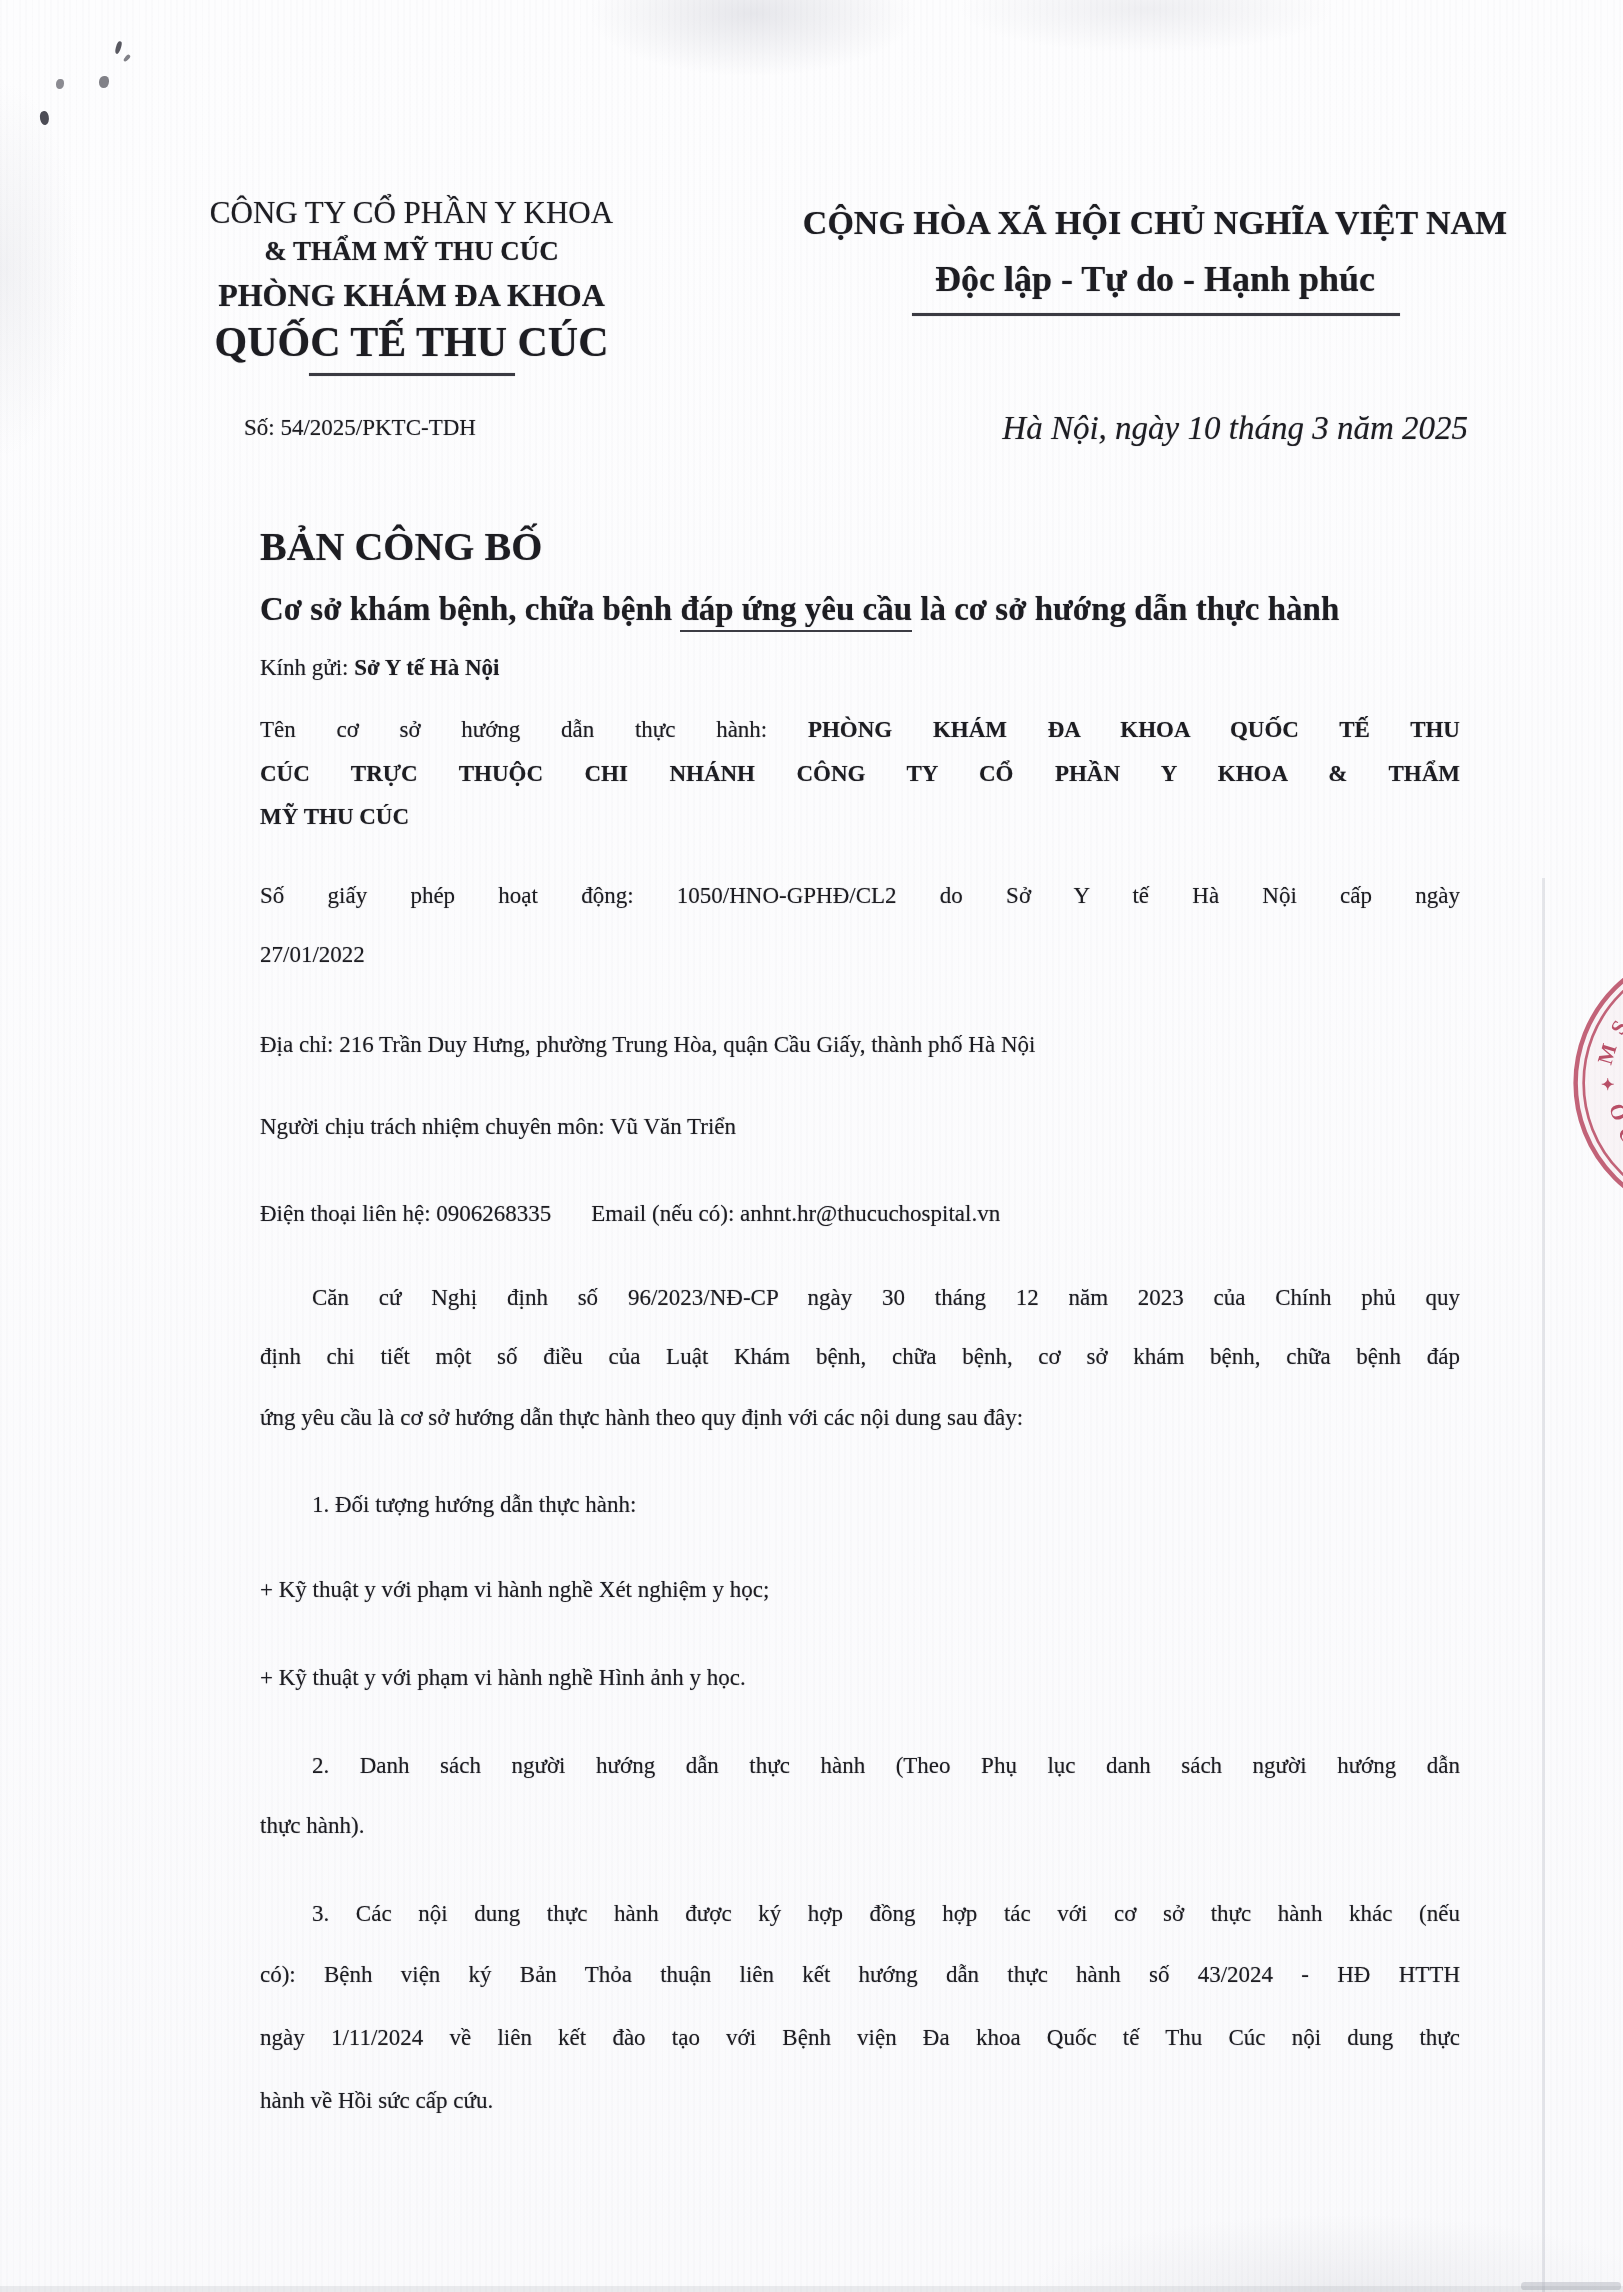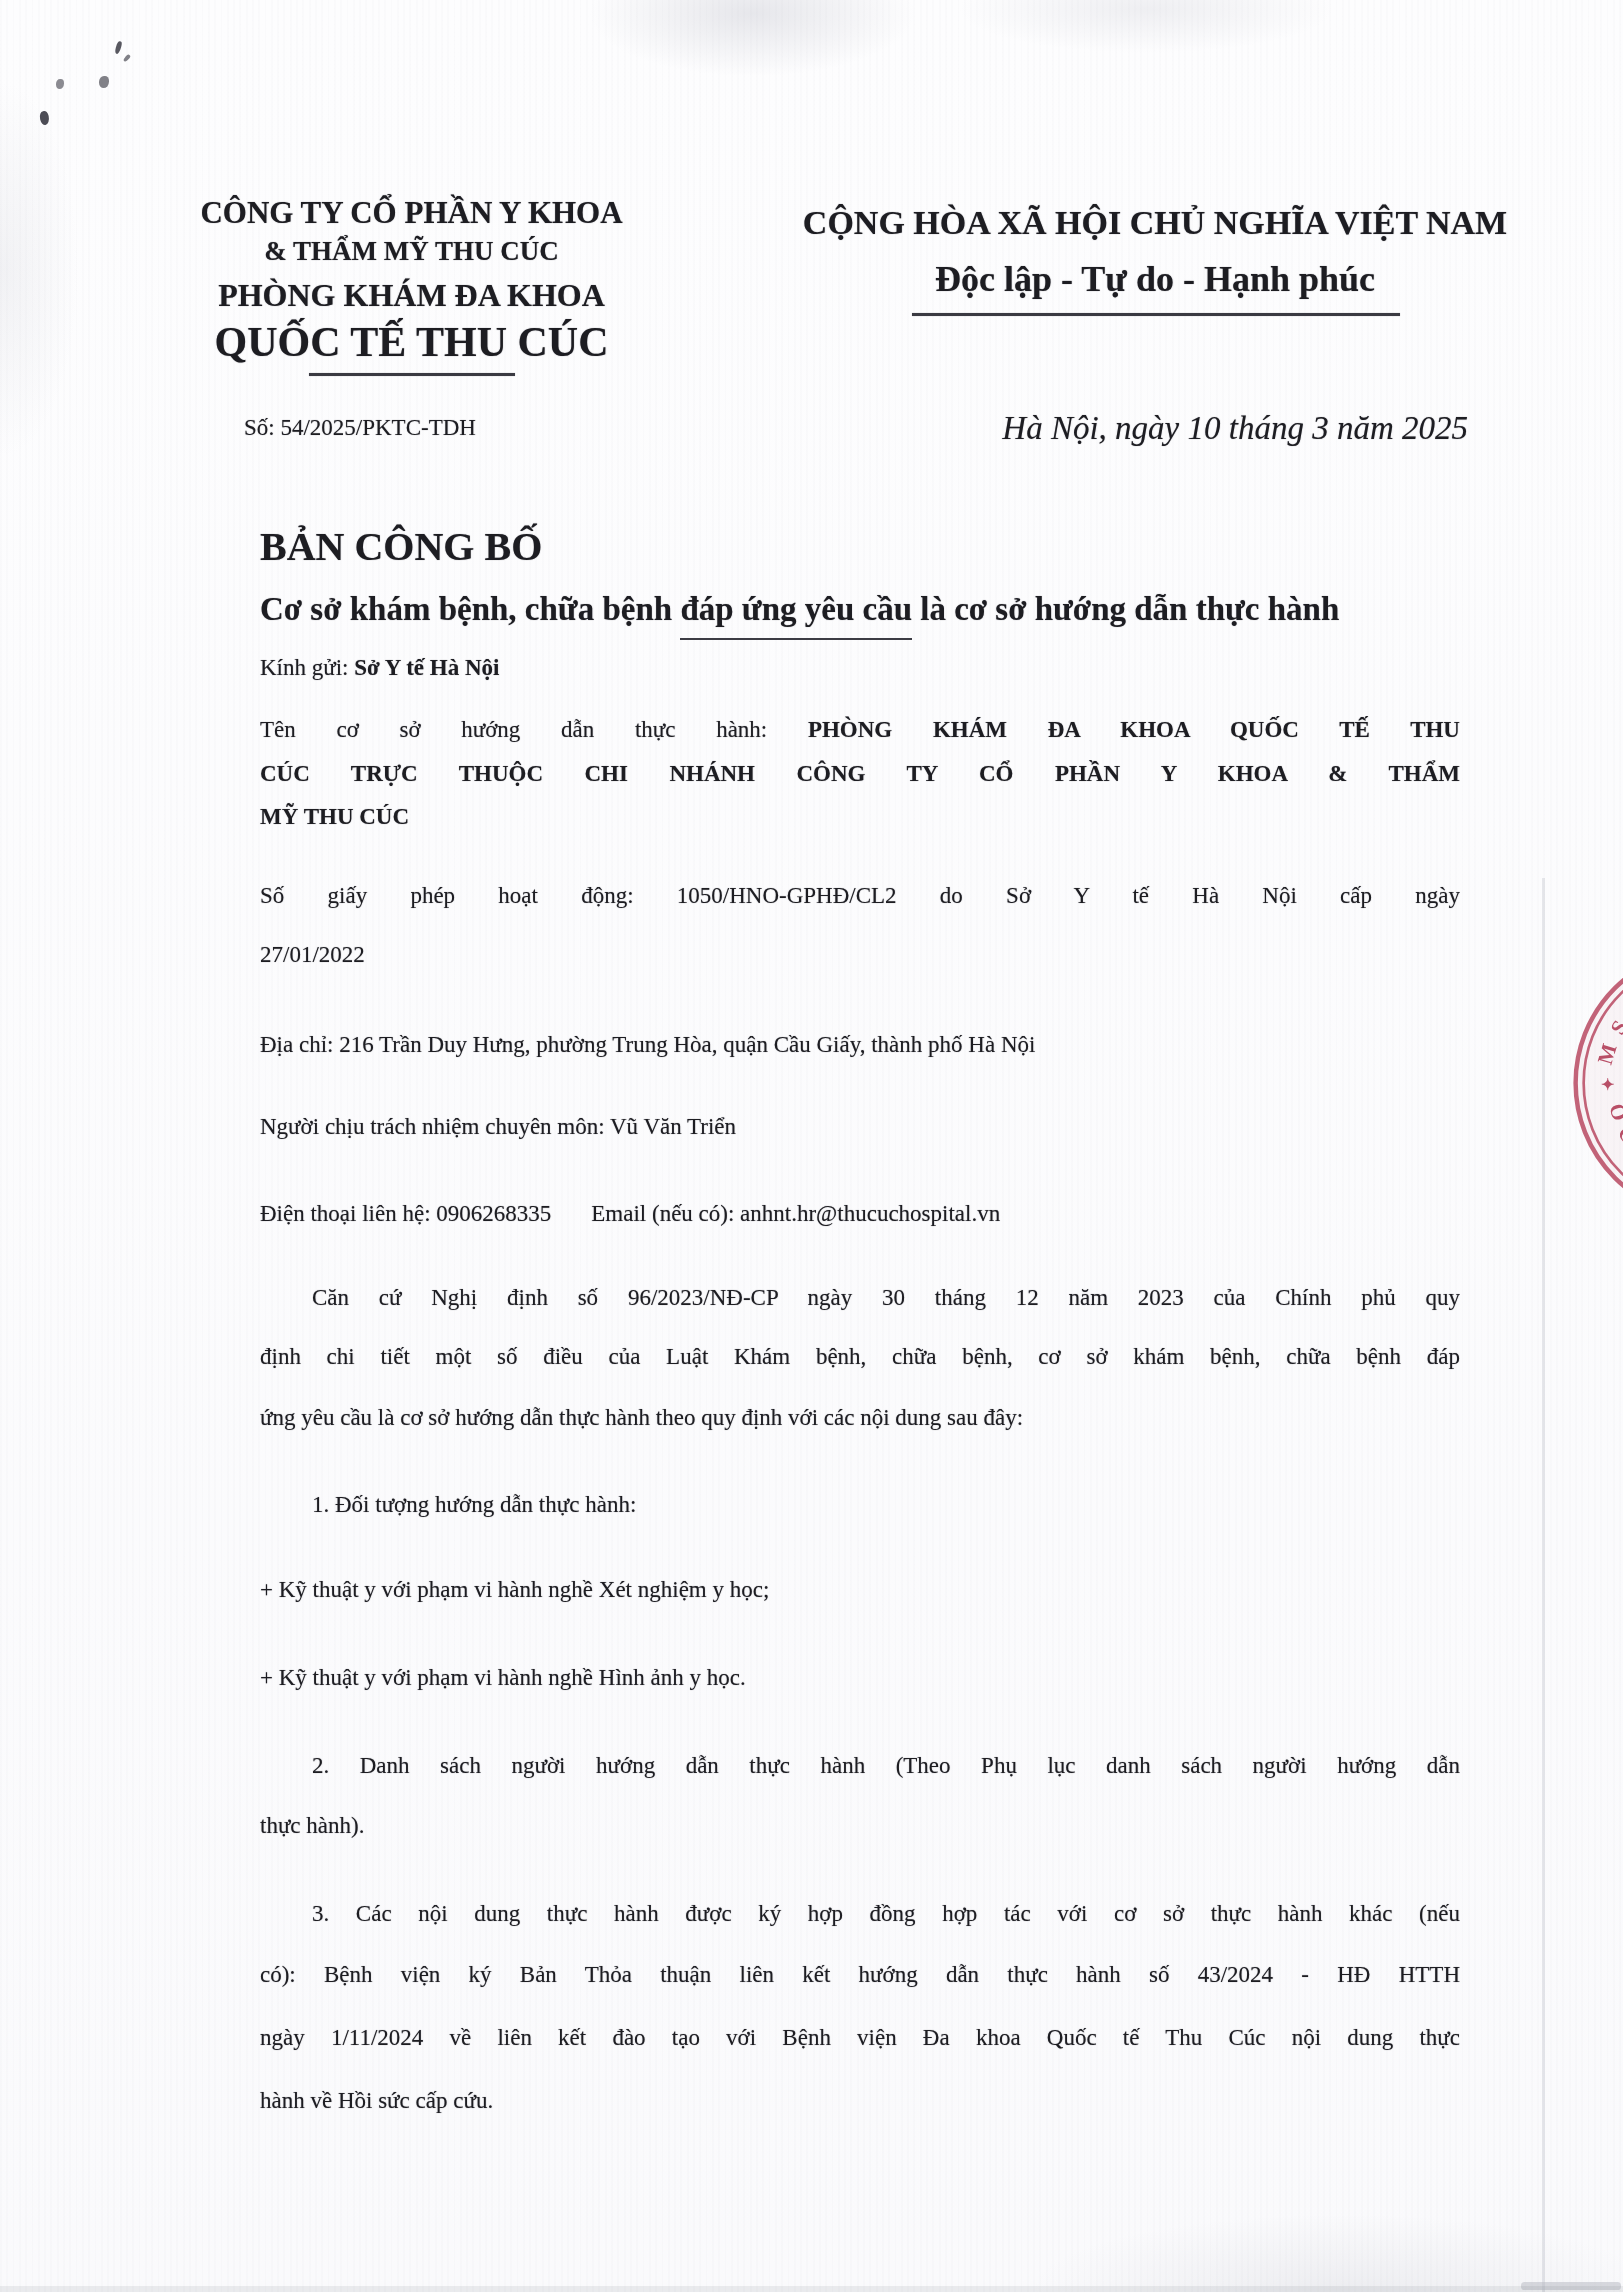--- a/index.html
+++ b/index.html
@@ -24,40 +24,40 @@
     font-size:23px;line-height:1.25;
     white-space:nowrap;
     text-shadow:0 0 1.1px rgba(25,25,35,.45);
   }
   .just{white-space:normal;text-align:justify;text-align-last:justify;overflow:hidden;height:47px;}
   .indent{text-indent:52px;}
   .center{text-align:left;}
   .b{font-weight:700;}
   .hdr{position:absolute;text-align:center;text-shadow:0 0 1.1px rgba(25,25,35,.5);}
   .rule{position:absolute;height:2.7px;background:#3a3a42;box-shadow:0 0 0.9px rgba(0,0,0,.5);}
-  .u-span{border-bottom:2.7px solid #3c3c44;padding-bottom:11px;}
+  .u-span{border-bottom:2.7px solid #3c3c44;padding-bottom:3px;}
   .speck{position:absolute;background:#2e2e38;border-radius:50% 40% 55% 45%;}
   .foldline{position:absolute;left:1542px;top:878px;width:2.7px;height:1415px;background:rgba(120,125,145,.16);}
   .bsmudge{position:absolute;left:1521px;top:2282px;width:100px;height:8px;background:#b9bcc4;opacity:.55;border-radius:3.6px;}
   .bline{position:absolute;left:0;top:2286px;width:100%;height:6.3px;background:rgba(90,95,110,.10);}
   .stamp{position:absolute;left:1471px;top:931px;width:152px;height:304px;}
   .gap{display:inline-block;width:40px;}
 </style>
 </head>
 <body>
 
 <div class="paper"></div>
 
 <div class="speck" style="left:116px;top:41px;width:4.5px;height:12.5px;transform:rotate(15deg);opacity:.8;"></div>
 <div class="speck" style="left:125px;top:54px;width:3.6px;height:8px;transform:rotate(40deg);opacity:.6;"></div>
 <div class="speck" style="left:56px;top:79px;width:8px;height:9.9px;opacity:.55;"></div>
 <div class="speck" style="left:99px;top:76px;width:9.9px;height:11.6px;opacity:.6;"></div>
 <div class="speck" style="left:40px;top:111px;width:9px;height:14.3px;transform:rotate(-12deg);opacity:.85;"></div>
 
-<div class="hdr" style="left:134px;top:195px;width:555px;font-size:31px;font-weight:700;">CÔNG TY CỔ PHẦN Y KHOA</div>
+<div class="hdr" style="left:134px;top:195px;width:555px;font-size:31px;font-weight:400;">CÔNG TY CỔ PHẦN Y KHOA</div>
 <div class="hdr" style="left:134px;top:236px;width:555px;font-size:27px;font-weight:700;">&amp; THẨM MỸ THU CÚC</div>
 <div class="hdr b" style="left:134px;top:277px;width:555px;font-size:32px;">PHÒNG KHÁM ĐA KHOA</div>
 <div class="hdr b" style="left:134px;top:318px;width:555px;font-size:42px;">QUỐC TẾ THU CÚC</div>
 <div class="rule" style="left:309px;top:373px;width:206px;"></div>
 
 <div class="hdr b" style="left:779px;top:204px;width:752px;font-size:34px;">CỘNG HÒA XÃ HỘI CHỦ NGHĨA VIỆT NAM</div>
 <div class="hdr b" style="left:779px;top:258px;width:752px;font-size:36px;">Độc lập - Tự do - Hạnh phúc</div>
 <div class="rule" style="left:912px;top:313px;width:488px;"></div>
 
 <div class="line" style="left:244px;top:414px;width:537px;">Số: 54/2025/PKTC-TDH</div>

